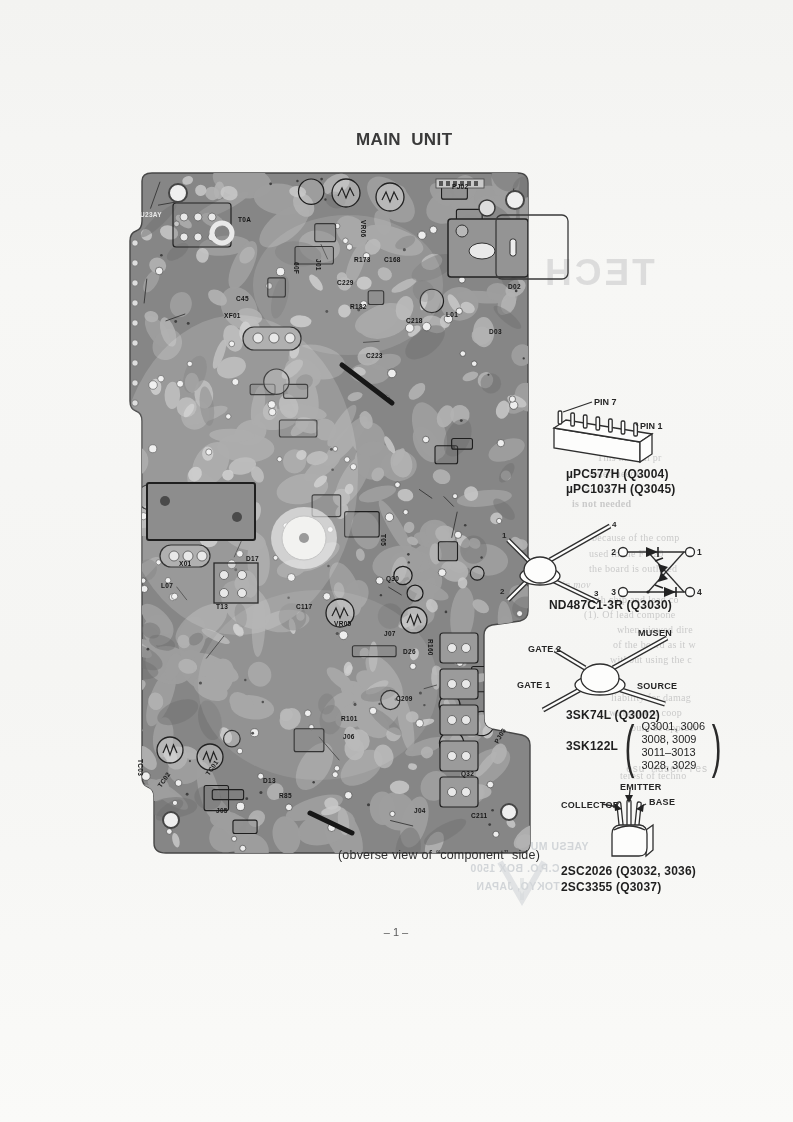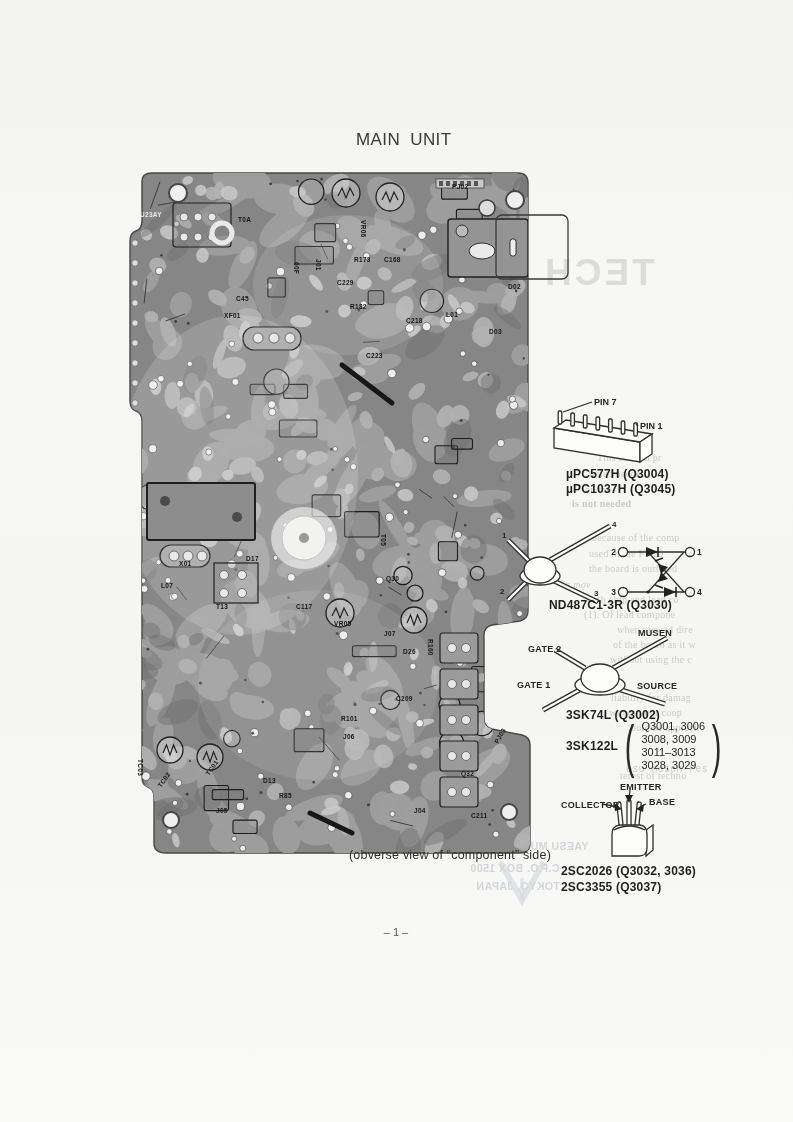--- a/index.html
+++ b/index.html
@@ -1,24 +1,24 @@
 <!DOCTYPE html>
 <html><head>
 <meta charset="utf-8">
 <style>
   *{margin:0;padding:0;box-sizing:border-box}
   html,body{background:#e9e9e7}
   #page{position:relative;width:793px;height:1122px;overflow:hidden;
         background:linear-gradient(180deg,#f3f3f1 0%,#f7f7f5 25%,#f5f5f3 60%,#fafaf8 100%);
         font-family:"Liberation Sans",sans-serif}
   .abs{position:absolute}
-  .title{font-size:17px;font-weight:400;letter-spacing:.4px;word-spacing:5px;color:#3a3a3a}
+  .title{font-size:17px;font-weight:700;letter-spacing:.4px;word-spacing:5px;color:#3a3a3a}
   .cap{font-size:12px;font-weight:700;color:#1f1f1f;letter-spacing:.2px;white-space:nowrap}
   .cap-sm{font-size:9px;font-weight:700;color:#262626;letter-spacing:.3px;white-space:nowrap}
-  .boardcap{font-size:12.5px;color:#2e2e2e;text-align:center;letter-spacing:.2px}
+  .boardcap{font-size:12.5px;color:#2e2e2e;text-align:left;letter-spacing:.2px}
   .pageno{font-size:11px;color:#5a5a5a;text-align:center}
   .refcol div{font-size:11px;font-weight:400;color:#1f1f1f;line-height:13px;white-space:nowrap}
   .paren{font-size:58px;font-weight:400;color:#2a2a2a;line-height:54px;transform:scaleX(.5)}
   .fetrow{display:flex;align-items:center;gap:2px}
   .bleed-line{position:absolute;font-family:"Liberation Serif",serif;font-size:10px;
               color:#c3c3c3;opacity:.85;letter-spacing:.3px;white-space:nowrap}
   .mirror{transform:scaleX(-1)}
   .bleed-big{font-size:37px;font-weight:700;color:#d6d6d6;opacity:.8;letter-spacing:3px}
   .bleed-addr{position:absolute;font-size:10.5px;font-weight:700;color:#ccd0d4;opacity:.85;
               letter-spacing:.5px;white-space:nowrap}

